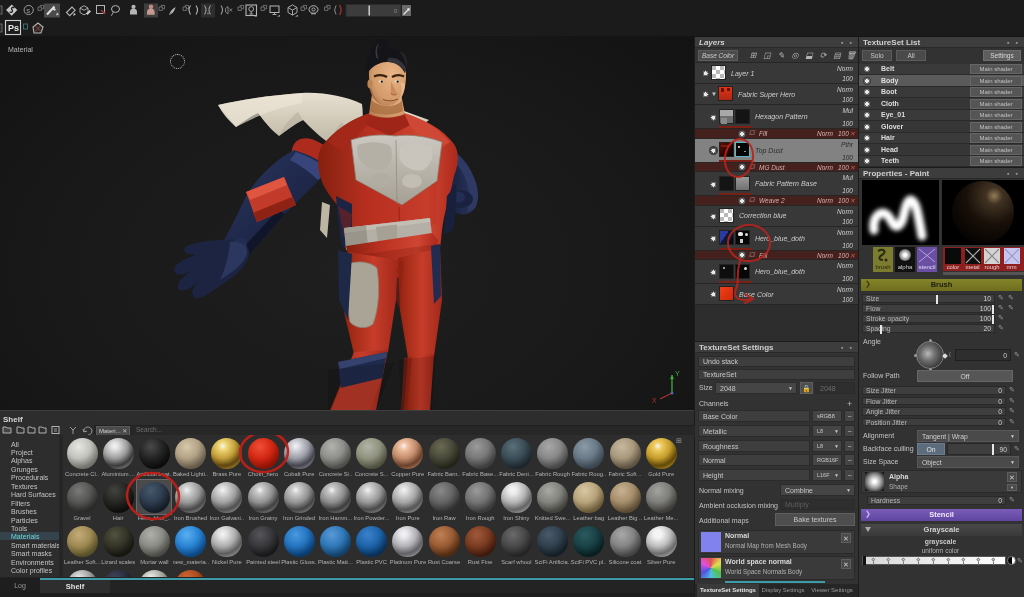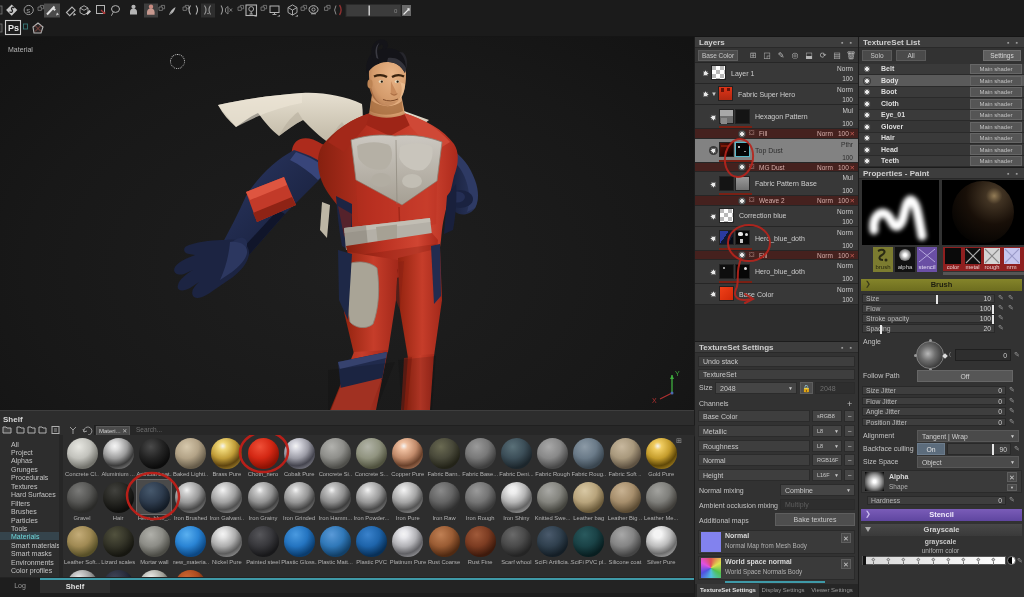--- a/index.html
+++ b/index.html
@@ -371,21 +371,21 @@
       </div>
 </div>
 
 <div class="abs" style="left:0;top:577px;width:694px;height:20px;background:#232323;">
   <div class="abs" style="left:0;top:1px;width:694px;height:1.5px;background:#3f9aa8;"></div>
   <div class="abs" style="left:0;top:1px;width:40px;height:15px;background:#1e1e1e;color:#9a9a9a;font-size:7px;line-height:15px;text-align:center;">Log</div>
   <div class="abs" style="left:40px;top:2.5px;width:70px;height:13.5px;background:#2e2e2e;color:#e0e0e0;font-weight:bold;font-size:7.5px;line-height:13px;text-align:center;">Shelf</div>
   <div class="abs" style="left:0;top:16px;width:694px;height:4px;background:#1d1d1d;"></div>
 </div>
 
-<div class="panel" id="layers" style="left:695px;top:37px;width:163px;height:251px;">
+<div class="panel" id="layers" style="left:695px;top:37px;width:163px;height:251px;font-style:italic;">
   <div class="ptitle">Layers<span class="pdots">▪ ▪</span></div>
   <div id="layerbody">
         <div style="position:absolute;left:0;top:11px;width:163px;height:15px;background:#343434;border-bottom:1px solid #262626;">
 <div style="position:absolute;left:3px;top:2px;width:40px;height:11px;background:#4c4c4c;border:1px solid #5c5c5c;color:#c8c8c8;font-size:6.5px;line-height:10px;padding-left:3px;">Base Color <span style="float:right;margin-right:2px;font-size:5px;">▼</span></div>
 <div style="position:absolute;left:52px;top:2px;width:12px;height:11px;color:#b5b5b5;font-size:8px;line-height:11px;text-align:center;">⊞</div>
 <div style="position:absolute;left:66px;top:2px;width:12px;height:11px;color:#b5b5b5;font-size:8px;line-height:11px;text-align:center;">◲</div>
 <div style="position:absolute;left:80px;top:2px;width:12px;height:11px;color:#b5b5b5;font-size:8px;line-height:11px;text-align:center;">✎</div>
 <div style="position:absolute;left:94px;top:2px;width:12px;height:11px;color:#b5b5b5;font-size:8px;line-height:11px;text-align:center;">◎</div>
 <div style="position:absolute;left:108px;top:2px;width:12px;height:11px;color:#b5b5b5;font-size:8px;line-height:11px;text-align:center;">⬓</div>
 <div style="position:absolute;left:122px;top:2px;width:12px;height:11px;color:#b5b5b5;font-size:8px;line-height:11px;text-align:center;">⟳</div>

